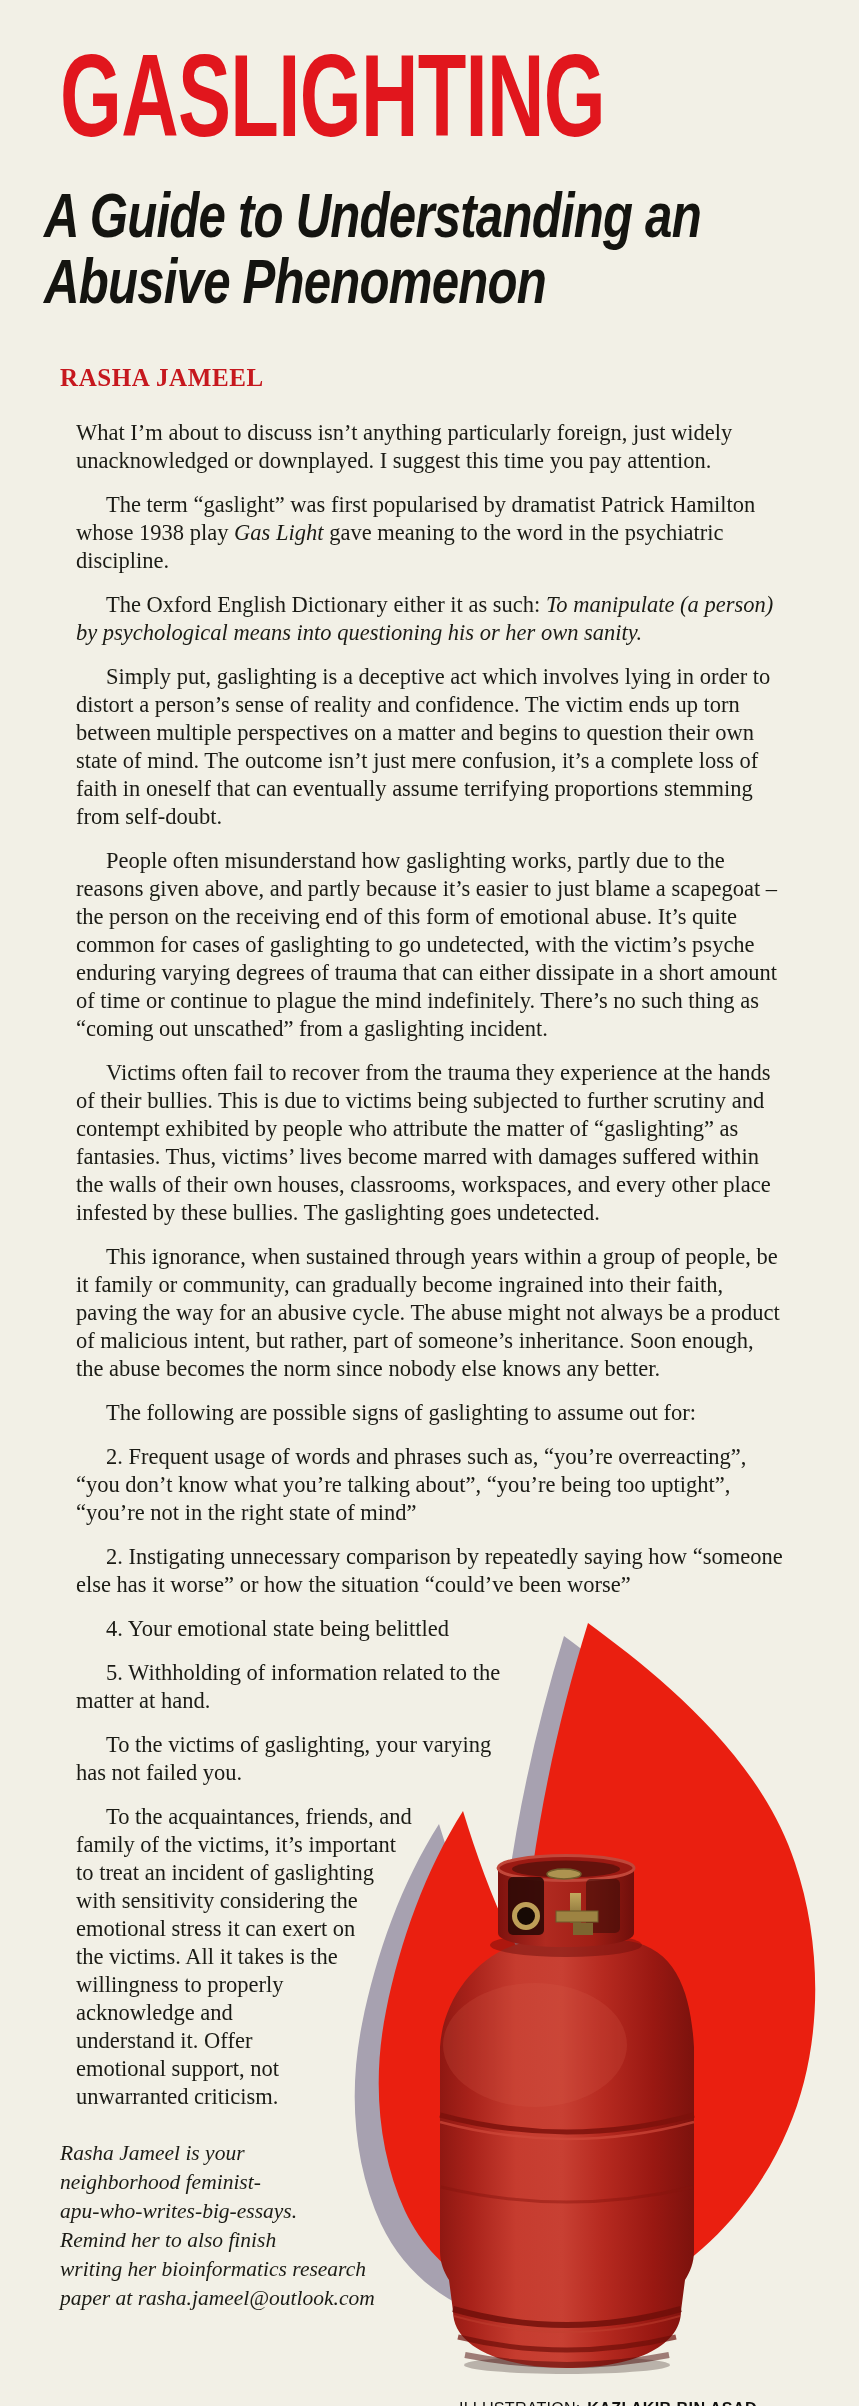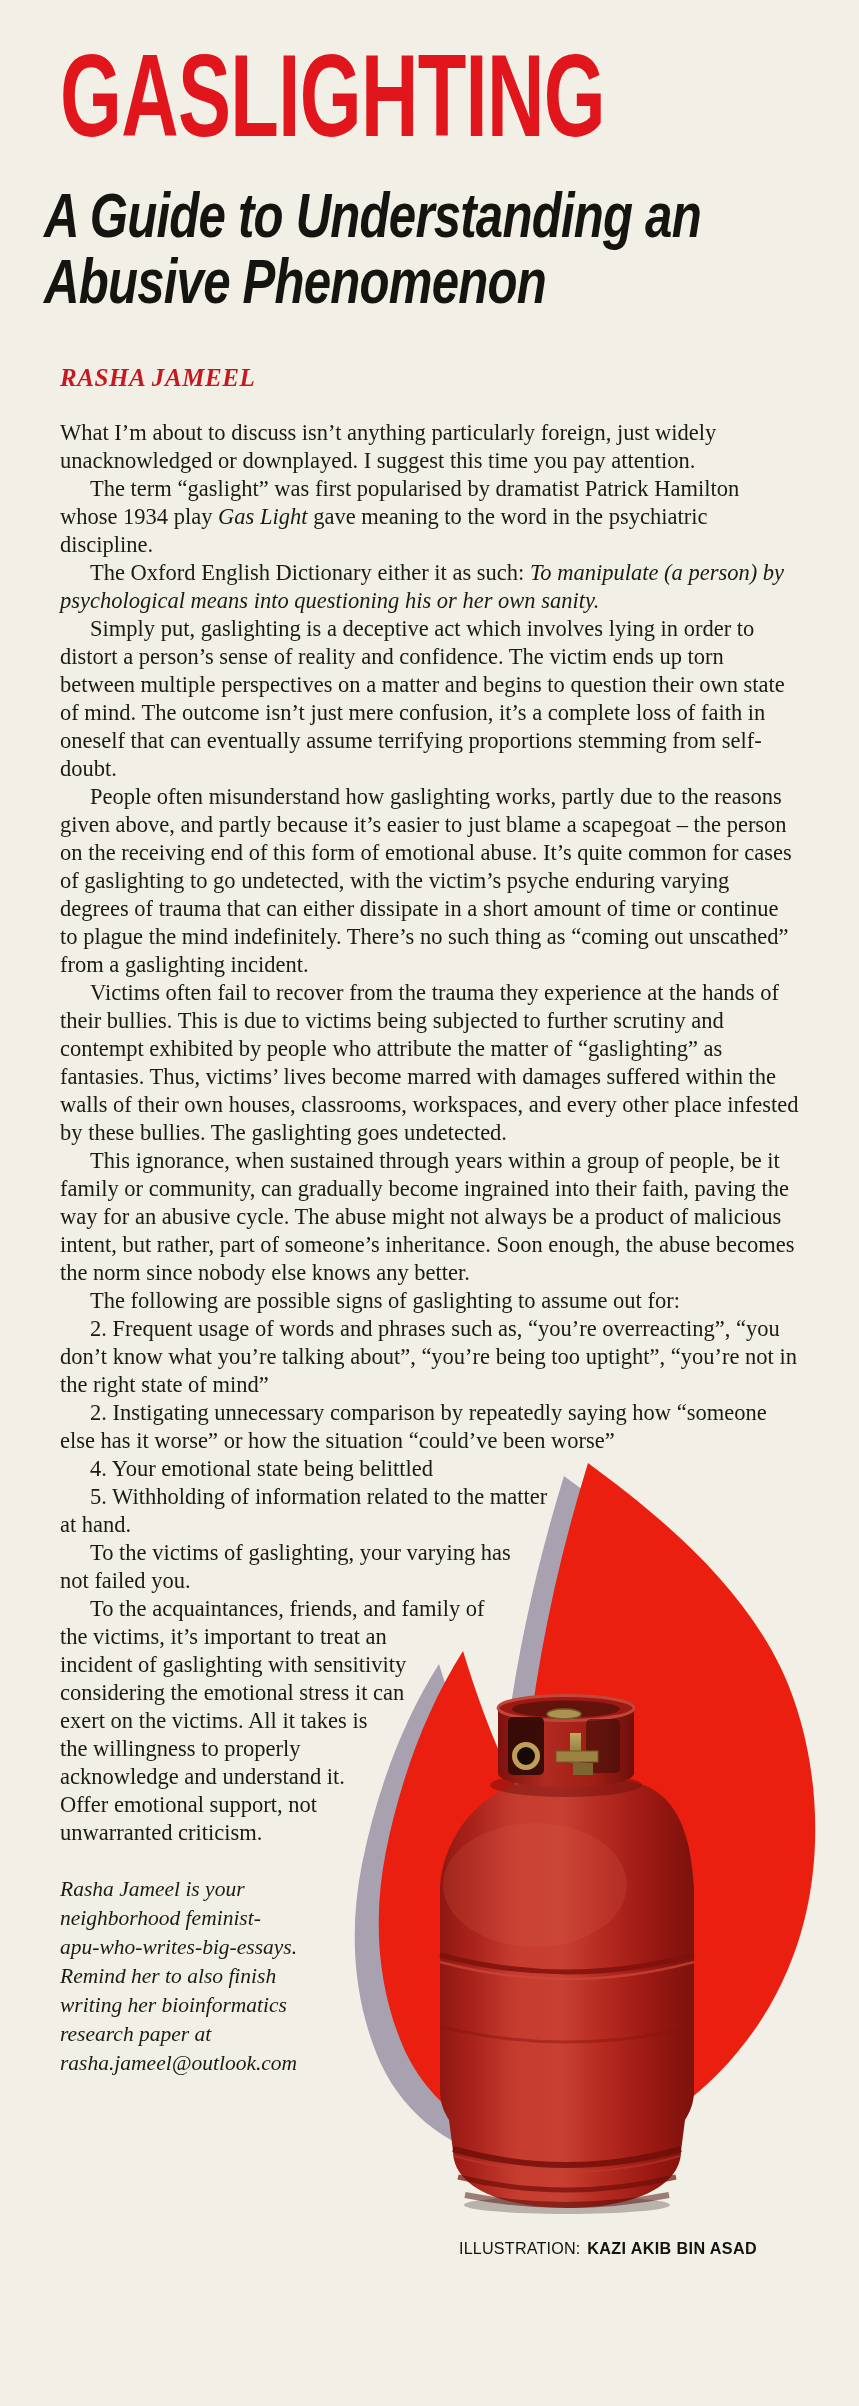--- a/index.html
+++ b/index.html
@@ -43,28 +43,27 @@
     letter-spacing:-1px;
   }
   .subtitle .cond{transform:scaleX(0.78);}
   .byline{
     margin:50px 0 0 60px;
     font-family:"Liberation Serif", serif;
     font-weight:700;
     font-size:25px;
     letter-spacing:0.6px;
     color:var(--byline);
-    font-style:italic;
   }
   .article{
     margin:27px 58px 0 60px;
     font-size:22.5px;
     line-height:28px;
   }
-  .article p.para{margin:0;font-family:Liberation Serif, serif;}
+  .article p.para{margin:16px;font-family:Liberation Serif, serif;}
   .article p.indent{text-indent:30px;}
   .article .it{font-style:italic;}
   
   .flame-float{
     float:right;
     width:560px;
     height:772px;
     margin-right:-58px;
     position:relative;
     shape-outside:polygon(290px 0px, 560px 0px, 560px 772px, 156px 772px,
@@ -105,21 +104,21 @@
   <div class="subtitle">
     <span class="cond">A Guide to Understanding an</span><br>
     <span class="cond">Abusive Phenomenon</span>
   </div>
 
   <div class="byline">RASHA JAMEEL</div>
 
   <div class="article">
     <div id="paras-a">
         <p class="para"><span>What I’m about to discuss isn’t anything particularly foreign, just widely unacknowledged or downplayed. I suggest this time you pay attention.</span></p>
-        <p class="para indent"><span>The term “gaslight” was first popularised by dramatist Patrick Hamilton whose 1934 play </span><span class="it">Gas Light</span><span> gave meaning to the word in the psychiatric discipline.</span></p>
+        <p class="para indent"><span>The term “gaslight” was first popularised by dramatist Patrick Hamilton whose 1938 play </span><span class="it">Gas Light</span><span> gave meaning to the word in the psychiatric discipline.</span></p>
         <p class="para indent"><span>The Oxford English Dictionary either it as such: </span><span class="it">To manipulate (a person) by psychological means into questioning his or her own sanity.</span></p>
         <p class="para indent"><span>Simply put, gaslighting is a deceptive act which involves lying in order to distort a person’s sense of reality and confidence. The victim ends up torn between multiple perspectives on a matter and begins to question their own state of mind. The outcome isn’t just mere confusion, it’s a complete loss of faith in oneself that can eventually assume terrifying proportions stemming from self-doubt.</span></p>
         <p class="para indent"><span>People often misunderstand how gaslighting works, partly due to the reasons given above, and partly because it’s easier to just blame a scapegoat – the person on the receiving end of this form of emotional abuse. It’s quite common for cases of gaslighting to go undetected, with the victim’s psyche enduring varying degrees of trauma that can either dissipate in a short amount of time or continue to plague the mind indefinitely. There’s no such thing as “coming out unscathed” from a gaslighting incident.</span></p>
         <p class="para indent"><span>Victims often fail to recover from the trauma they experience at the hands of their bullies. This is due to victims being subjected to further scrutiny and contempt exhibited by people who attribute the matter of “gaslighting” as fantasies. Thus, victims’ lives become marred with damages suffered within the walls of their own houses, classrooms, workspaces, and every other place infested by these bullies. The gaslighting goes undetected.</span></p>
         <p class="para indent"><span>This ignorance, when sustained through years within a group of people, be it family or community, can gradually become ingrained into their faith, paving the way for an abusive cycle. The abuse might not always be a product of malicious intent, but rather, part of someone’s inheritance. Soon enough, the abuse becomes the norm since nobody else knows any better.</span></p>
         <p class="para indent"><span>The following are possible signs of gaslighting to assume out for:</span></p>
         <p class="para indent"><span>2. Frequent usage of words and phrases such as, “you’re overreacting”, “you don’t know what you’re talking about”, “you’re being too uptight”, “you’re not in the right state of mind”</span></p>
         <p class="para indent"><span>2. Instigating unnecessary comparison by repeatedly saying how “someone else has it worse” or how the situation “could’ve been worse”</span></p>
       </div>
     <div id="paras-b">

